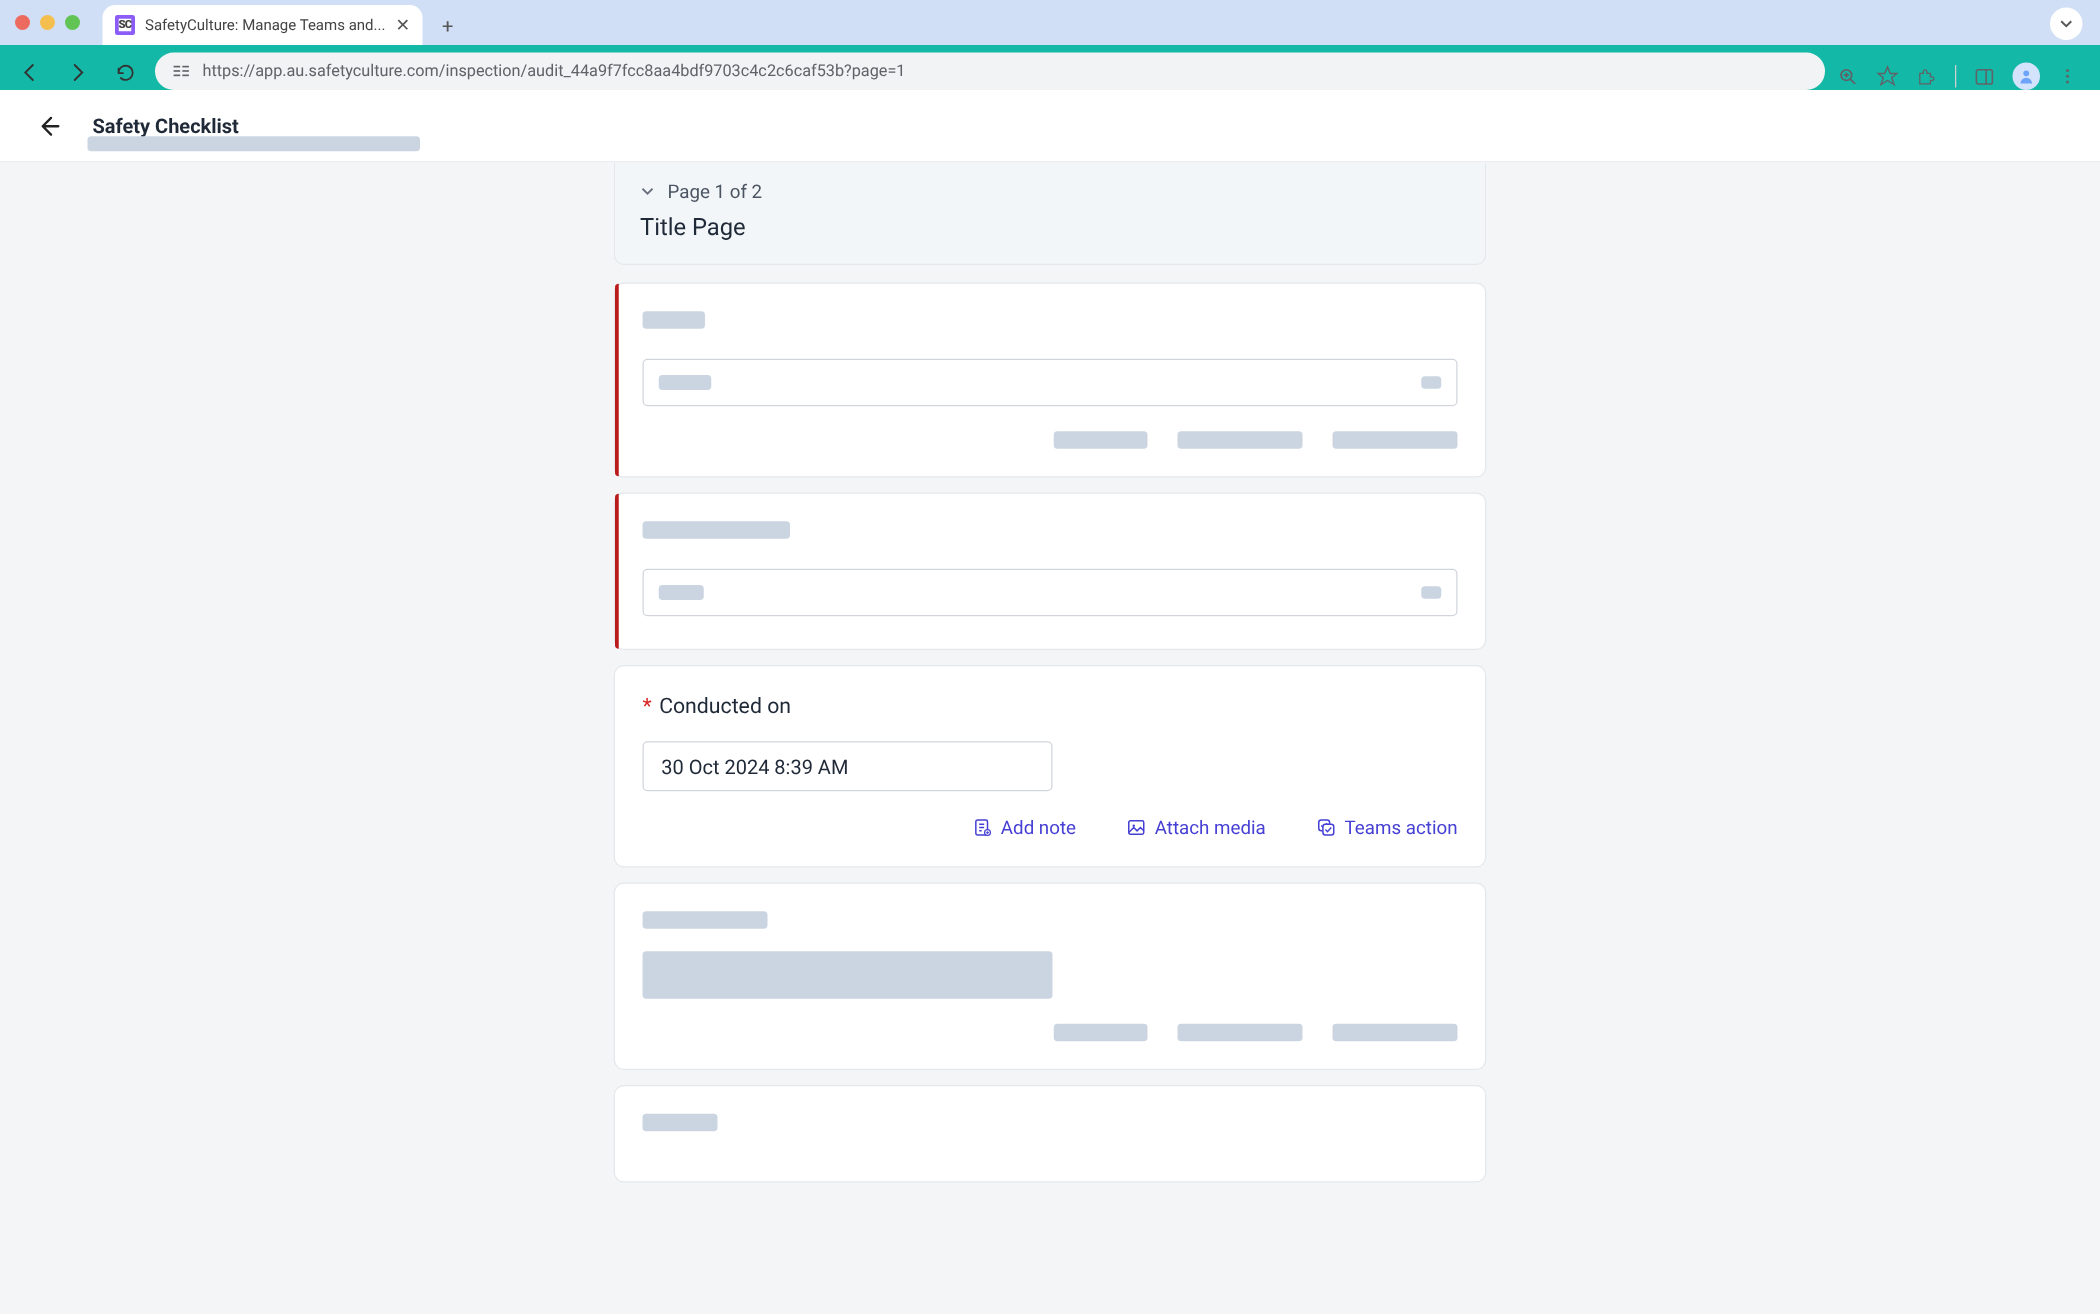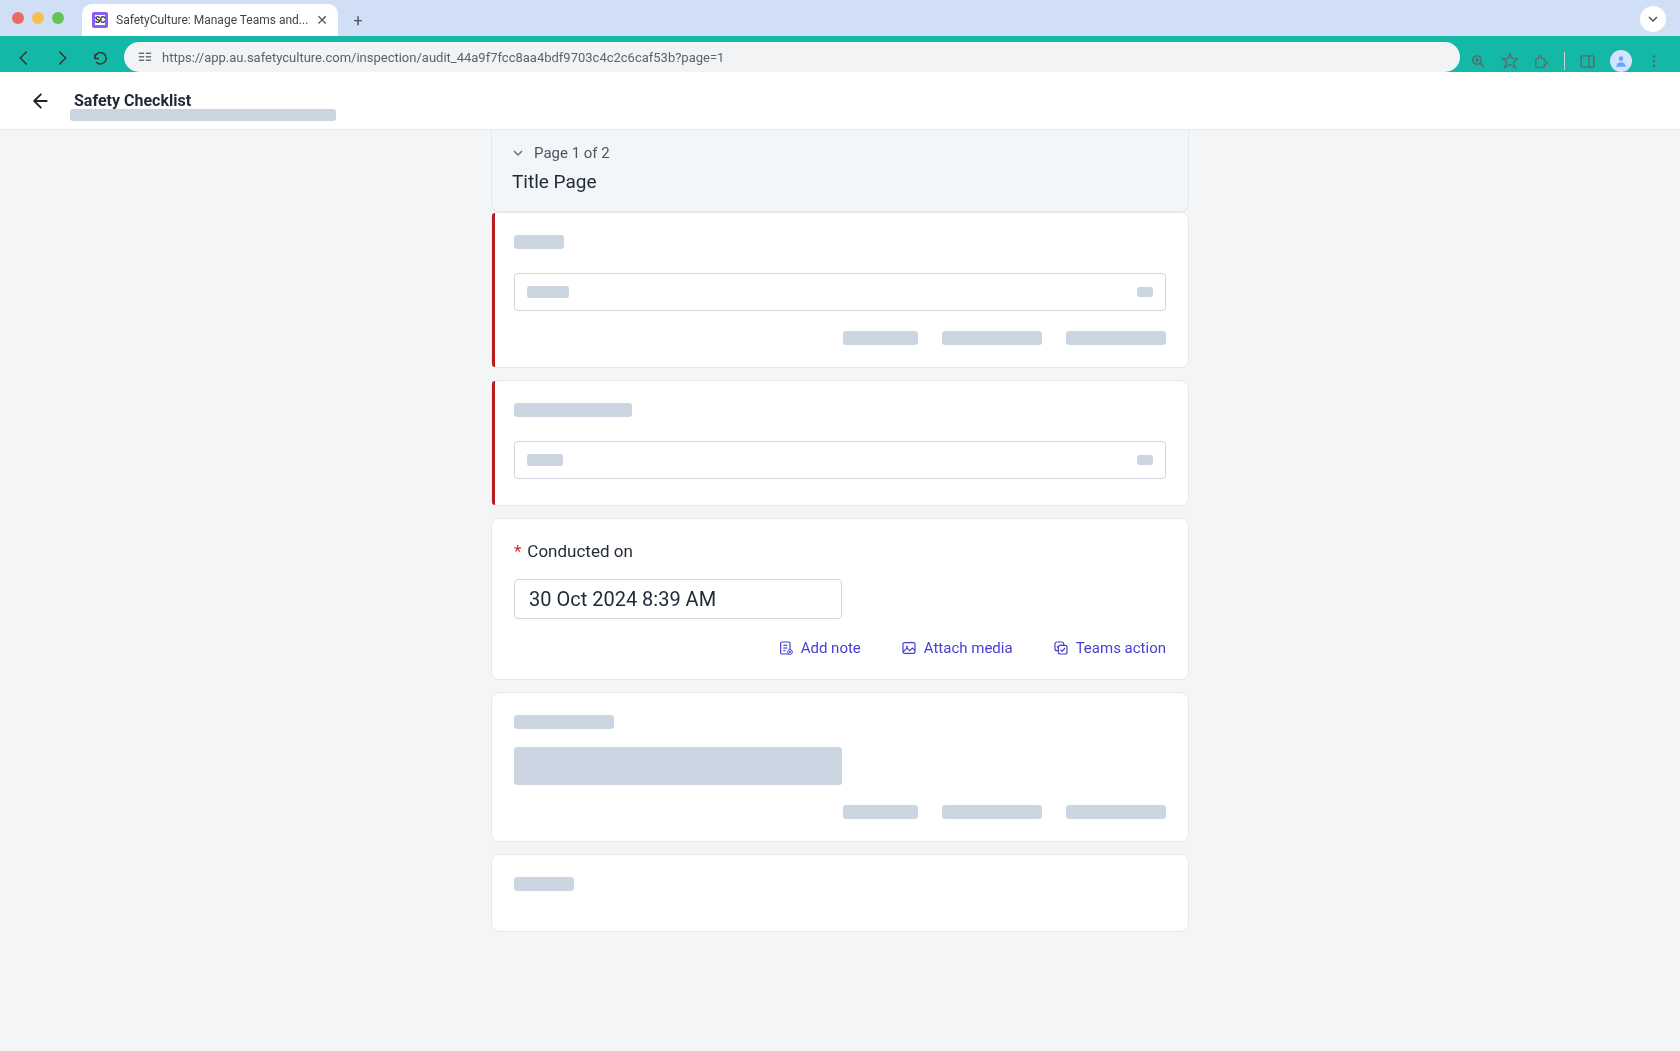--- a/index.html
+++ b/index.html
@@ -144,20 +144,21 @@
     .form-column {
       width: 698px;
       margin-top: 0;
     }
     
     .page-header-card {
       background: #f3f6f8;
       border: 1px solid #e5e8eb;
       border-radius: 8px;
       padding: 14px 20px 18px 20px;
+      margin-bottom: 14px;
       border-top: none;
       border-top-left-radius: 0;
       border-top-right-radius: 0;
     }
     .page-indicator {
       display: flex; align-items: center; gap: 10px;
       font-size: 15px; color: #4b5563;
       margin-bottom: 8px;
     }
     .chevron-down-small { font-size: 12px; color: #6b7280; }
@@ -219,21 +220,21 @@
     .required-star { color: #dc2626; margin-right: 6px; font-size: 17px; }
     
     .date-input {
       border: 1px solid #d1d5db;
       border-radius: 4px;
       height: 40px;
       width: 328px;
       display: flex;
       align-items: center;
       padding: 0 14px;
-      font-size: 20px;
+      font-size: 16px;
       color: #1f2937;
     }
     
     .action-btns {
       display: flex;
       justify-content: flex-end;
       gap: 40px;
       margin-top: 20px;
     }
     .action-btn {

